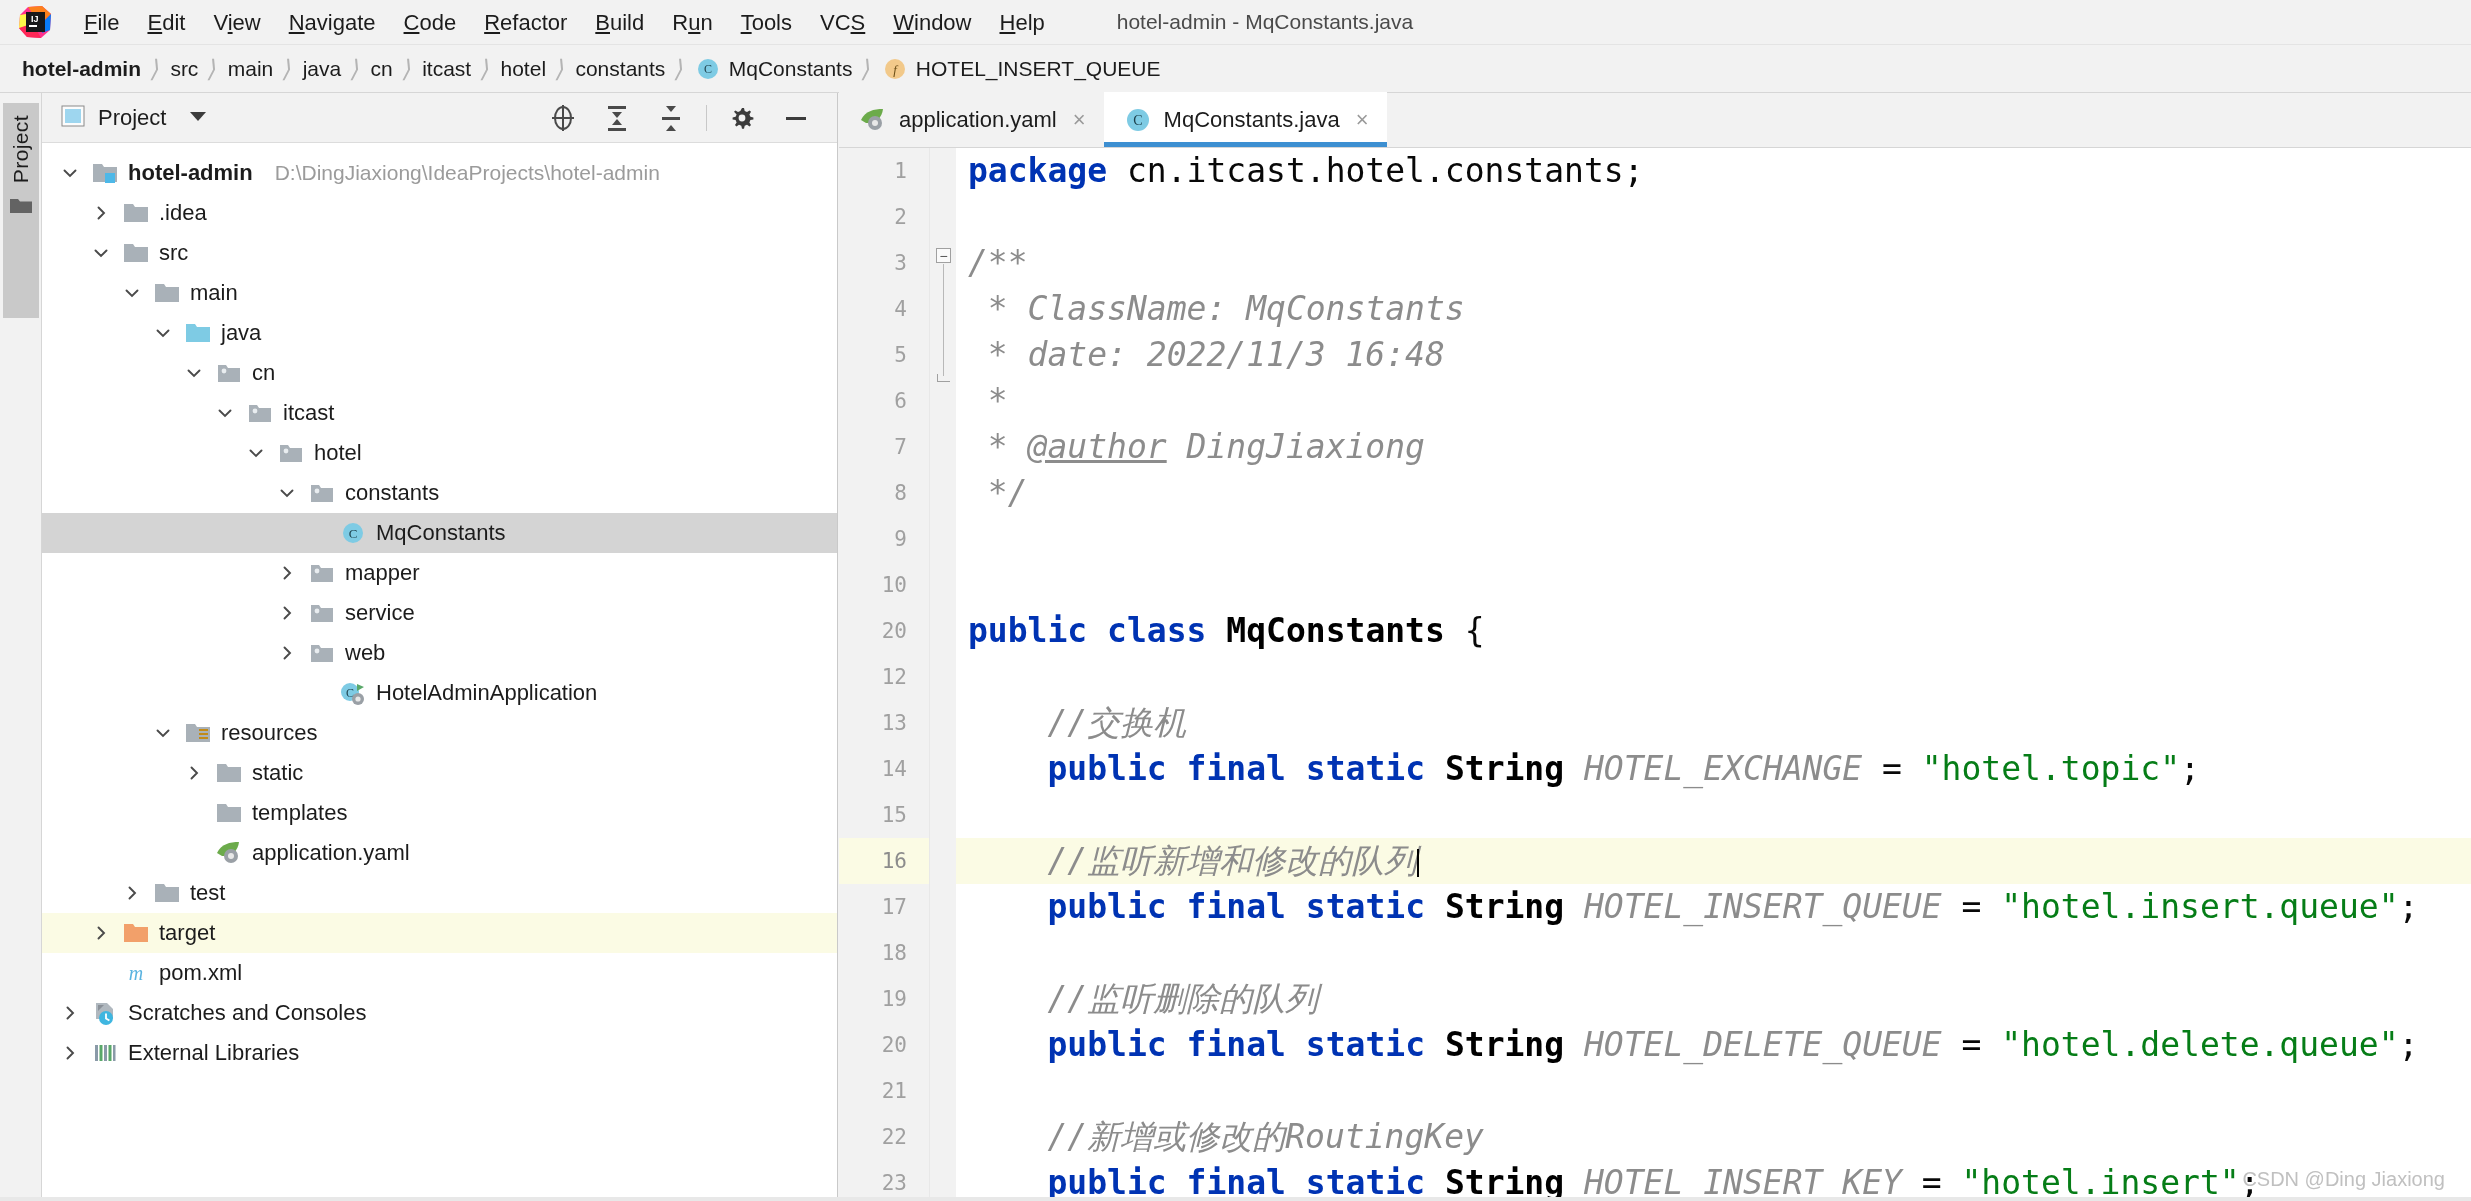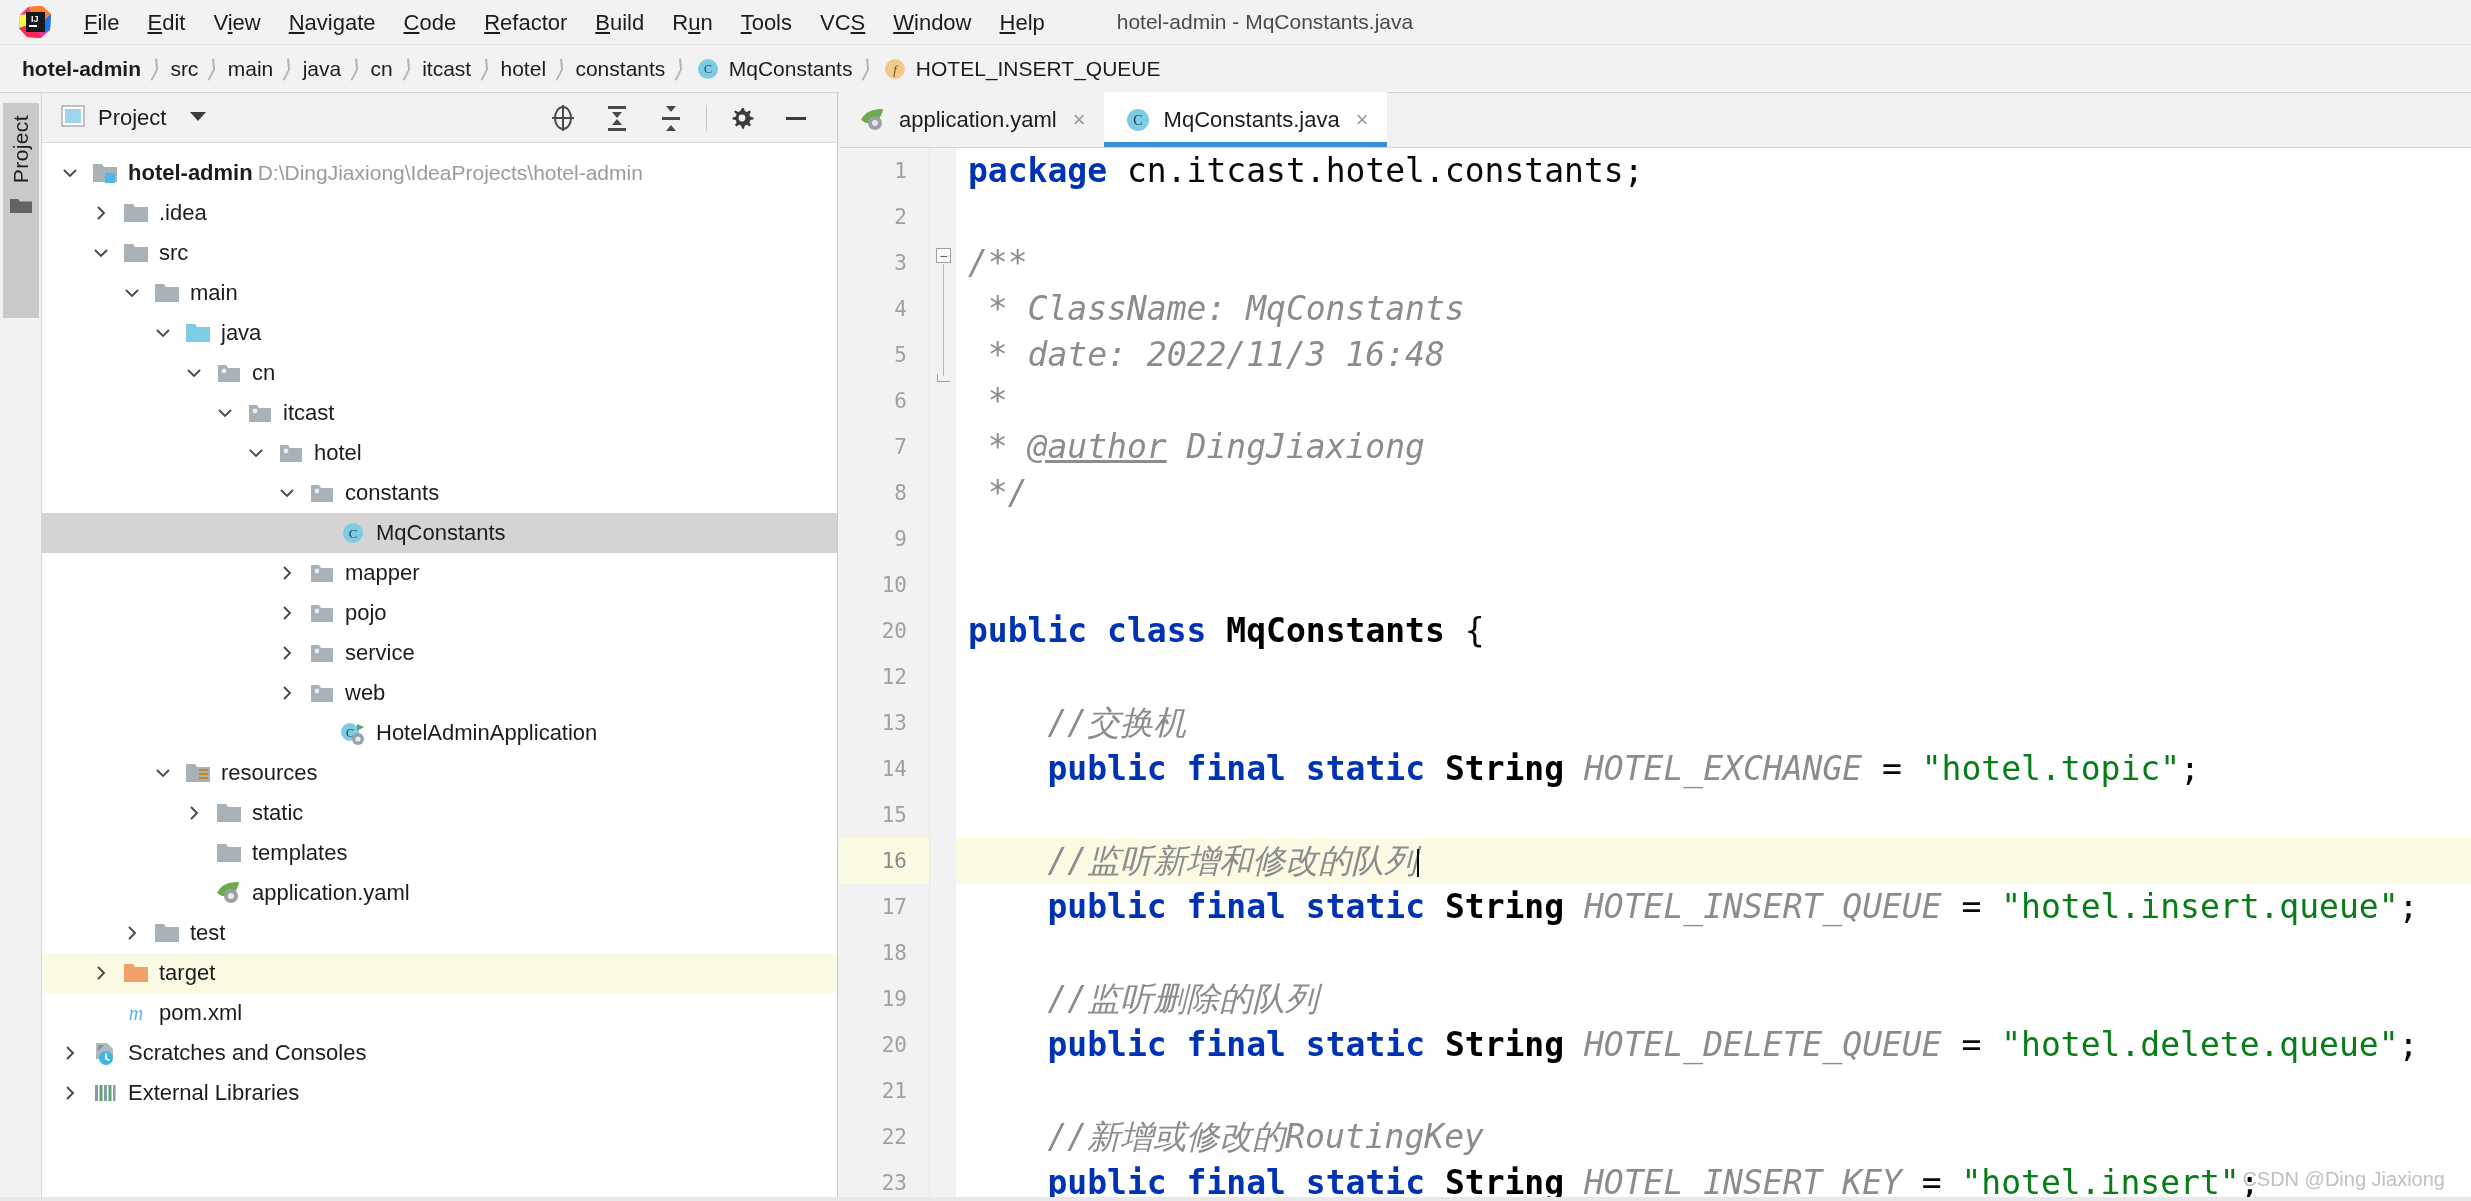--- a/index.html
+++ b/index.html
@@ -101,21 +101,21 @@
   .tree-row {
     display: flex; align-items: center; height: 40px; white-space: nowrap;
     padding-left: 4px;
   }
   .tree-row.selected { background: #d4d4d4; }
   .tree-row.highlight { background: #fbfbe4; }
   .tw { width: 40px; display: inline-flex; justify-content: center; align-items: center; flex: 0 0 auto; }
   .tree-icon { width: 30px; display: inline-flex; justify-content: center; align-items: center; margin-right: 8px; flex: 0 0 auto; }
   .tree-label { line-height: 1; }
   .tree-label.bold { font-weight: bold; }
-  .tree-sub { color: #9b9b9b; margin-left: 5px; font-size: 21px; }
+  .tree-sub { color: #9b9b9b; margin-left: 22px; font-size: 21px; }
 
   
   .editor-area {
     position: absolute; left: 839px; top: 93px; right: 0; bottom: 0;
     background: #ffffff;
   }
   .tabbar {
     height: 55px; background: #f2f2f2; display: flex; align-items: flex-end;
     border-bottom: 1px solid #d6d6d6;
   }
@@ -524,34 +524,20 @@
             <svg width="18" height="18" viewBox="0 0 18 18">
               <path d="M6.5 3.5 L12 9 L6.5 14.5" stroke="#4a4a4a" stroke-width="1.9" fill="none" stroke-linecap="round"></path>
             </svg>
           </span>
           <span class="tree-icon">
             <svg width="26" height="24" viewBox="0 0 26 24">
               <path d="M2 4h8l2 3h12v14H2z" fill="#a9b1b8"></path>
               <circle cx="8" cy="10" r="2.4" fill="#e9edf0"></circle>
             </svg>
           </span>
-          <span class="tree-label">pojo</span>
-        </div>
-        <div class="tree-row" style="padding-left: 225px;">
-          <span class="tw">
-            <svg width="18" height="18" viewBox="0 0 18 18">
-              <path d="M6.5 3.5 L12 9 L6.5 14.5" stroke="#4a4a4a" stroke-width="1.9" fill="none" stroke-linecap="round"></path>
-            </svg>
-          </span>
-          <span class="tree-icon">
-            <svg width="26" height="24" viewBox="0 0 26 24">
-              <path d="M2 4h8l2 3h12v14H2z" fill="#a9b1b8"></path>
-              <circle cx="8" cy="10" r="2.4" fill="#e9edf0"></circle>
-            </svg>
-          </span>
           <span class="tree-label">service</span>
         </div>
         <div class="tree-row" style="padding-left: 225px;">
           <span class="tw">
             <svg width="18" height="18" viewBox="0 0 18 18">
               <path d="M6.5 3.5 L12 9 L6.5 14.5" stroke="#4a4a4a" stroke-width="1.9" fill="none" stroke-linecap="round"></path>
             </svg>
           </span>
           <span class="tree-icon">
             <svg width="26" height="24" viewBox="0 0 26 24">

